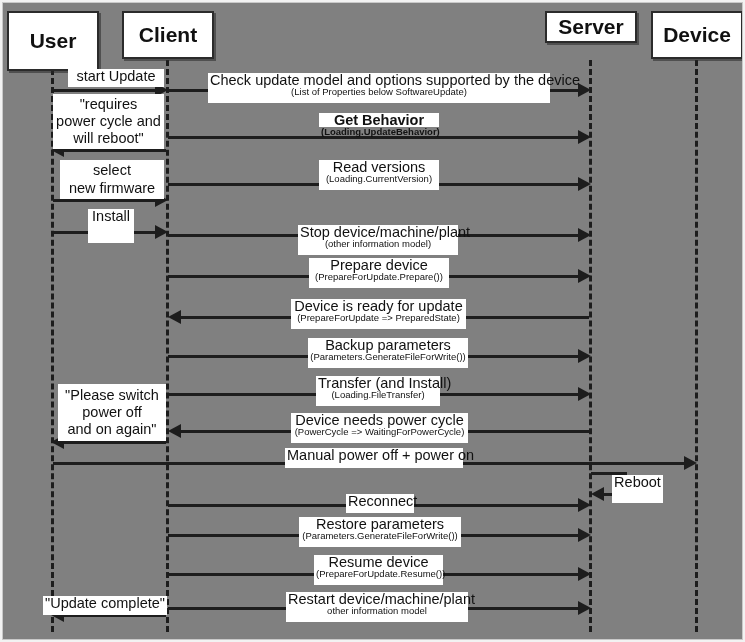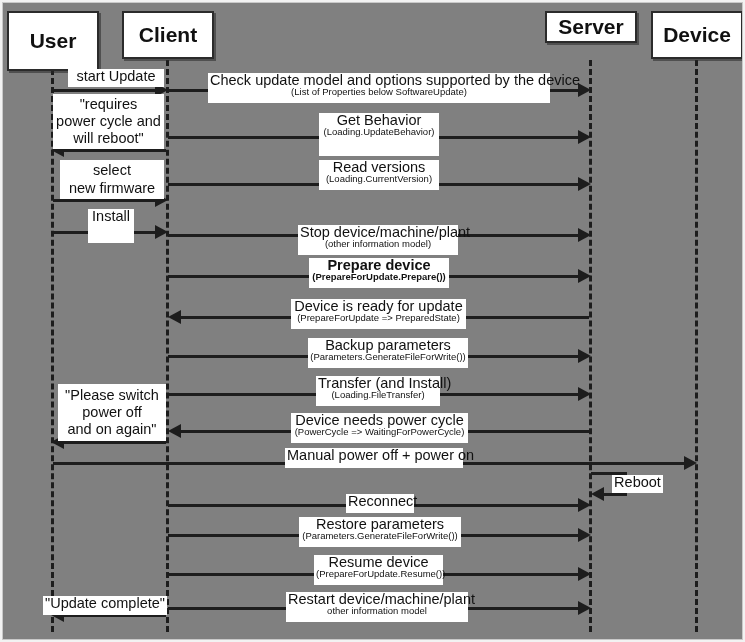--- a/index.html
+++ b/index.html
@@ -145,21 +145,21 @@
   <div class="msg-line" style="left:58px; top:146px; width:105px;"></div>
   <div class="arrow-head left" style="left:48px; top:140px;"></div>
   <div class="msg-label multi" style="left:50px; top:91px; width:111px; height:55px; display:flex;align-items:center;justify-content:center;">
     <span class="main" style="white-space:pre-line;">"requires
 power cycle and
 will reboot"</span>
   </div>
 
   <div class="msg-line" style="left:165px; top:133px; width:413px;"></div>
   <div class="arrow-head right" style="left:575px; top:127px;"></div>
-  <div class="msg-label" style="left:316px; top:110px; width:120px; height:43px;">
+  <div class="msg-label" style="left:316px; top:110px; width:120px; height:14px;font-weight:bold;">
     <span class="main">Get Behavior</span>
     <span class="sub">(Loading.UpdateBehavior)</span>
   </div>
 
   <div class="msg-line" style="left:50px; top:196px; width:105px;"></div>
   <div class="arrow-head right" style="left:152px; top:190px;"></div>
   <div class="msg-label multi" style="left:57px; top:157px; width:104px; height:39px; display:flex;align-items:center;justify-content:center;">
     <span class="main" style="white-space:pre-line;">select
 new firmware</span>
   </div>
@@ -179,21 +179,21 @@
 
   <div class="msg-line" style="left:165px; top:231px; width:413px;"></div>
   <div class="arrow-head right" style="left:575px; top:225px;"></div>
   <div class="msg-label" style="left:295px; top:215px; width:160px; height:30px;margin-top:7px;">
     <span class="main">Stop device/machine/plant</span>
     <span class="sub">(other information model)</span>
   </div>
 
   <div class="msg-line" style="left:165px; top:272px; width:413px;"></div>
   <div class="arrow-head right" style="left:575px; top:266px;"></div>
-  <div class="msg-label" style="left:306px; top:255px; width:140px; height:30px;font-weight:bold;">
+  <div class="msg-label" style="left:306px; top:255px; width:140px; height:30px;">
     <span class="main">Prepare device</span>
     <span class="sub">(PrepareForUpdate.Prepare())</span>
   </div>
 
   <div class="msg-line" style="left:175px; top:313px; width:411px;"></div>
   <div class="arrow-head left" style="left:165px; top:307px;"></div>
   <div class="msg-label" style="left:288px; top:296px; width:175px; height:30px;">
     <span class="main">Device is ready for update</span>
     <span class="sub">(PrepareForUpdate =&gt; PreparedState)</span>
   </div>
@@ -230,21 +230,21 @@
   <div class="msg-line" style="left:50px; top:459px; width:634px;"></div>
   <div class="arrow-head right" style="left:681px; top:453px;"></div>
   <div class="msg-label" style="left:282px; top:445px; width:178px; height:20px;">
     <span class="main">Manual power off + power on</span>
   </div>
 
   <div class="self-top" style="left:588px; top:469px; width:36px;"></div>
   <div class="self-right" style="left:621px; top:469px; height:24px;"></div>
   <div class="self-bottom" style="left:598px; top:490px; width:26px;"></div>
   <div class="arrow-head left" style="left:588px; top:484px;"></div>
-  <div class="msg-label" style="left:609px; top:472px; width:51px; height:18px;">
+  <div class="msg-label" style="left:609px; top:472px; width:51px; height:28px;">
     <span class="main">Reboot</span>
   </div>
 
   <div class="msg-line" style="left:165px; top:501px; width:413px;"></div>
   <div class="arrow-head right" style="left:575px; top:495px;"></div>
   <div class="msg-label" style="left:343px; top:491px; width:68px; height:19px;">
     <span class="main">Reconnect</span>
   </div>
 
   <div class="msg-line" style="left:165px; top:531px; width:413px;"></div>

